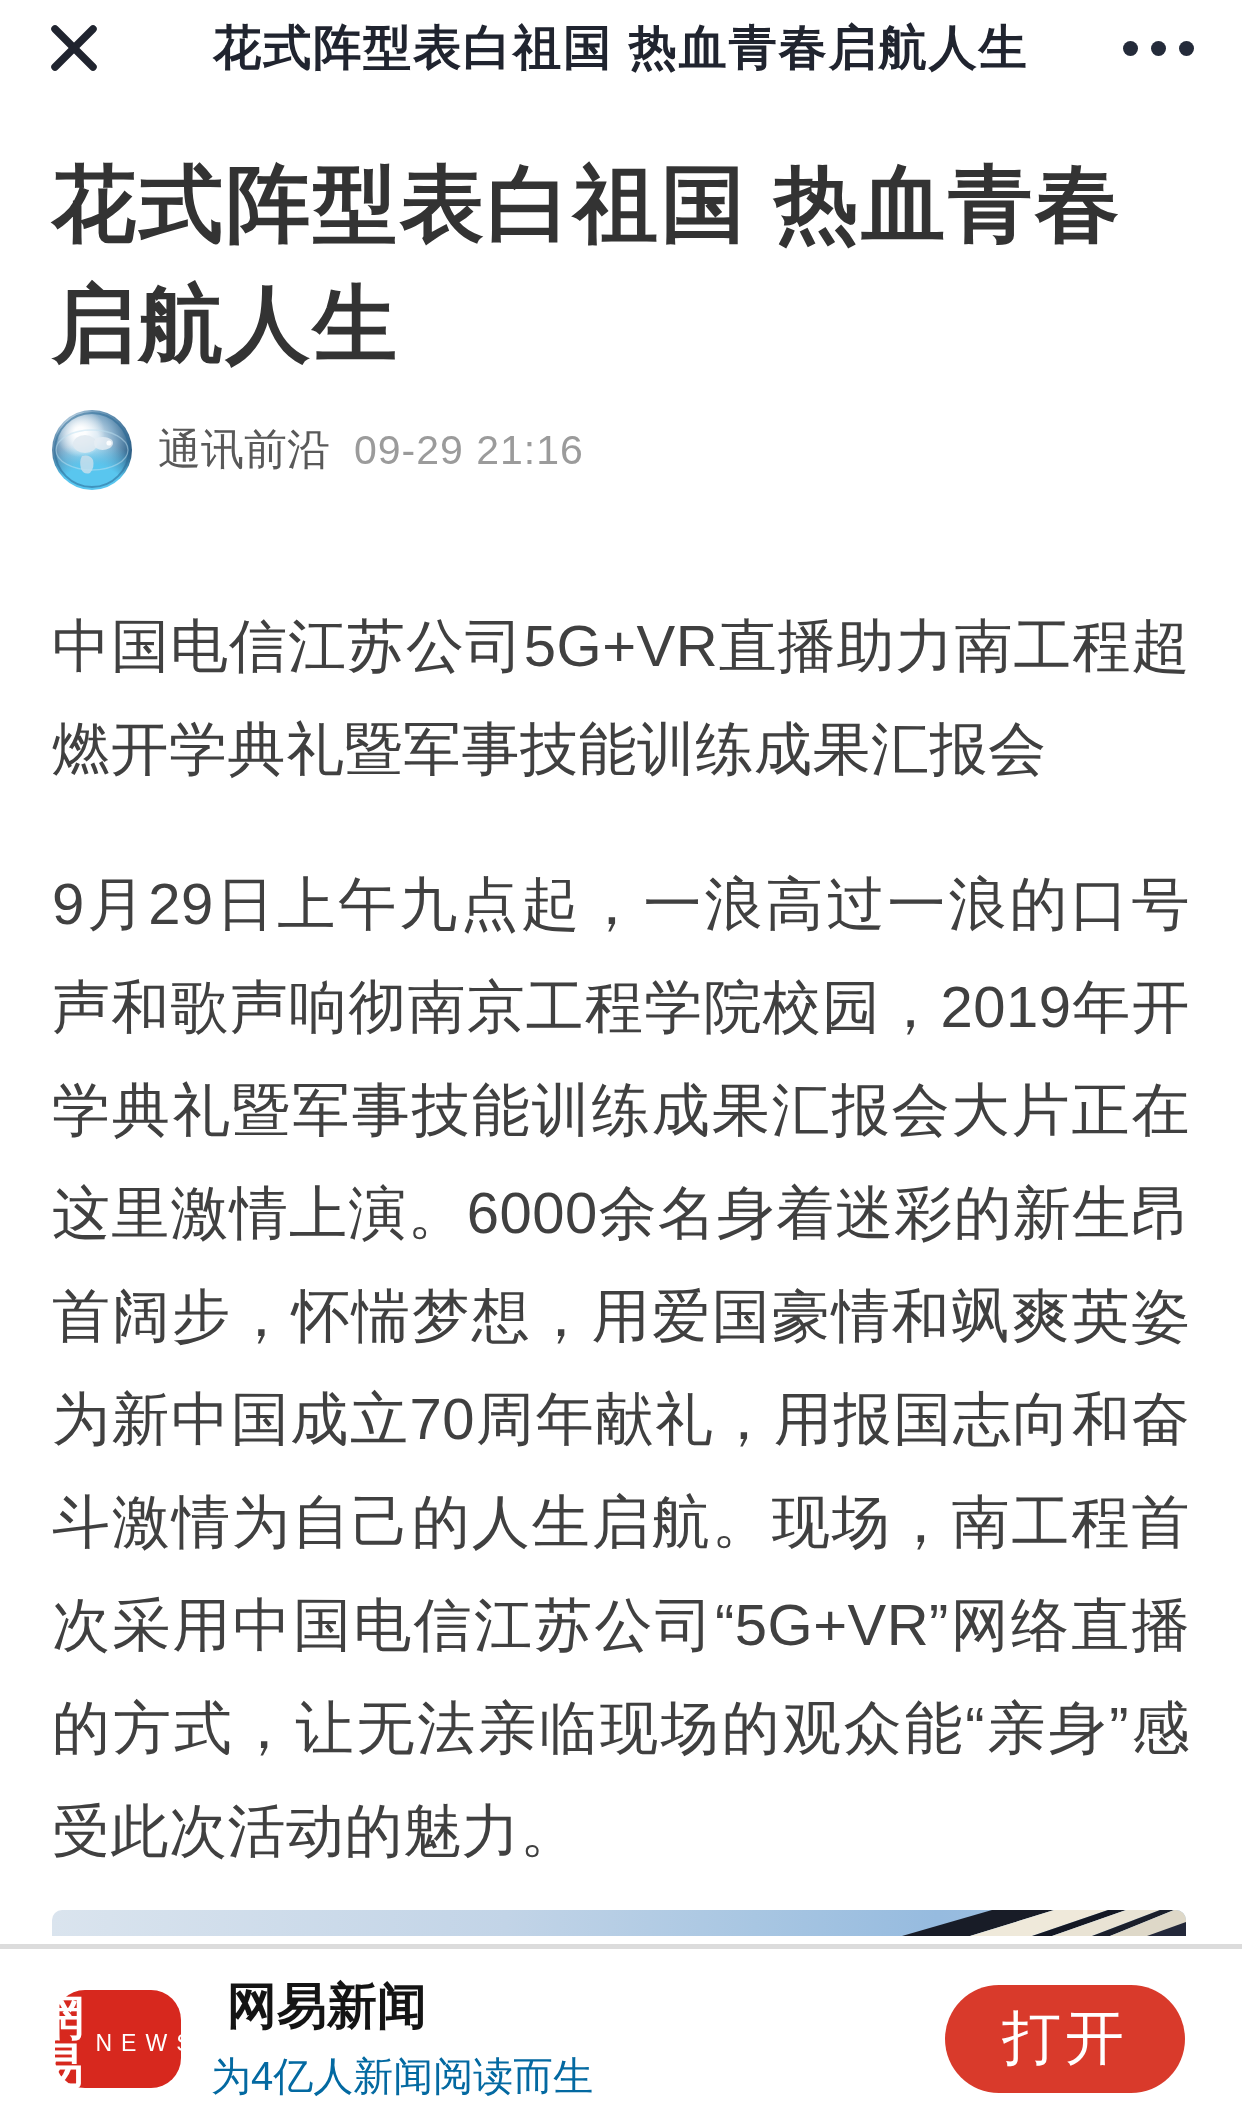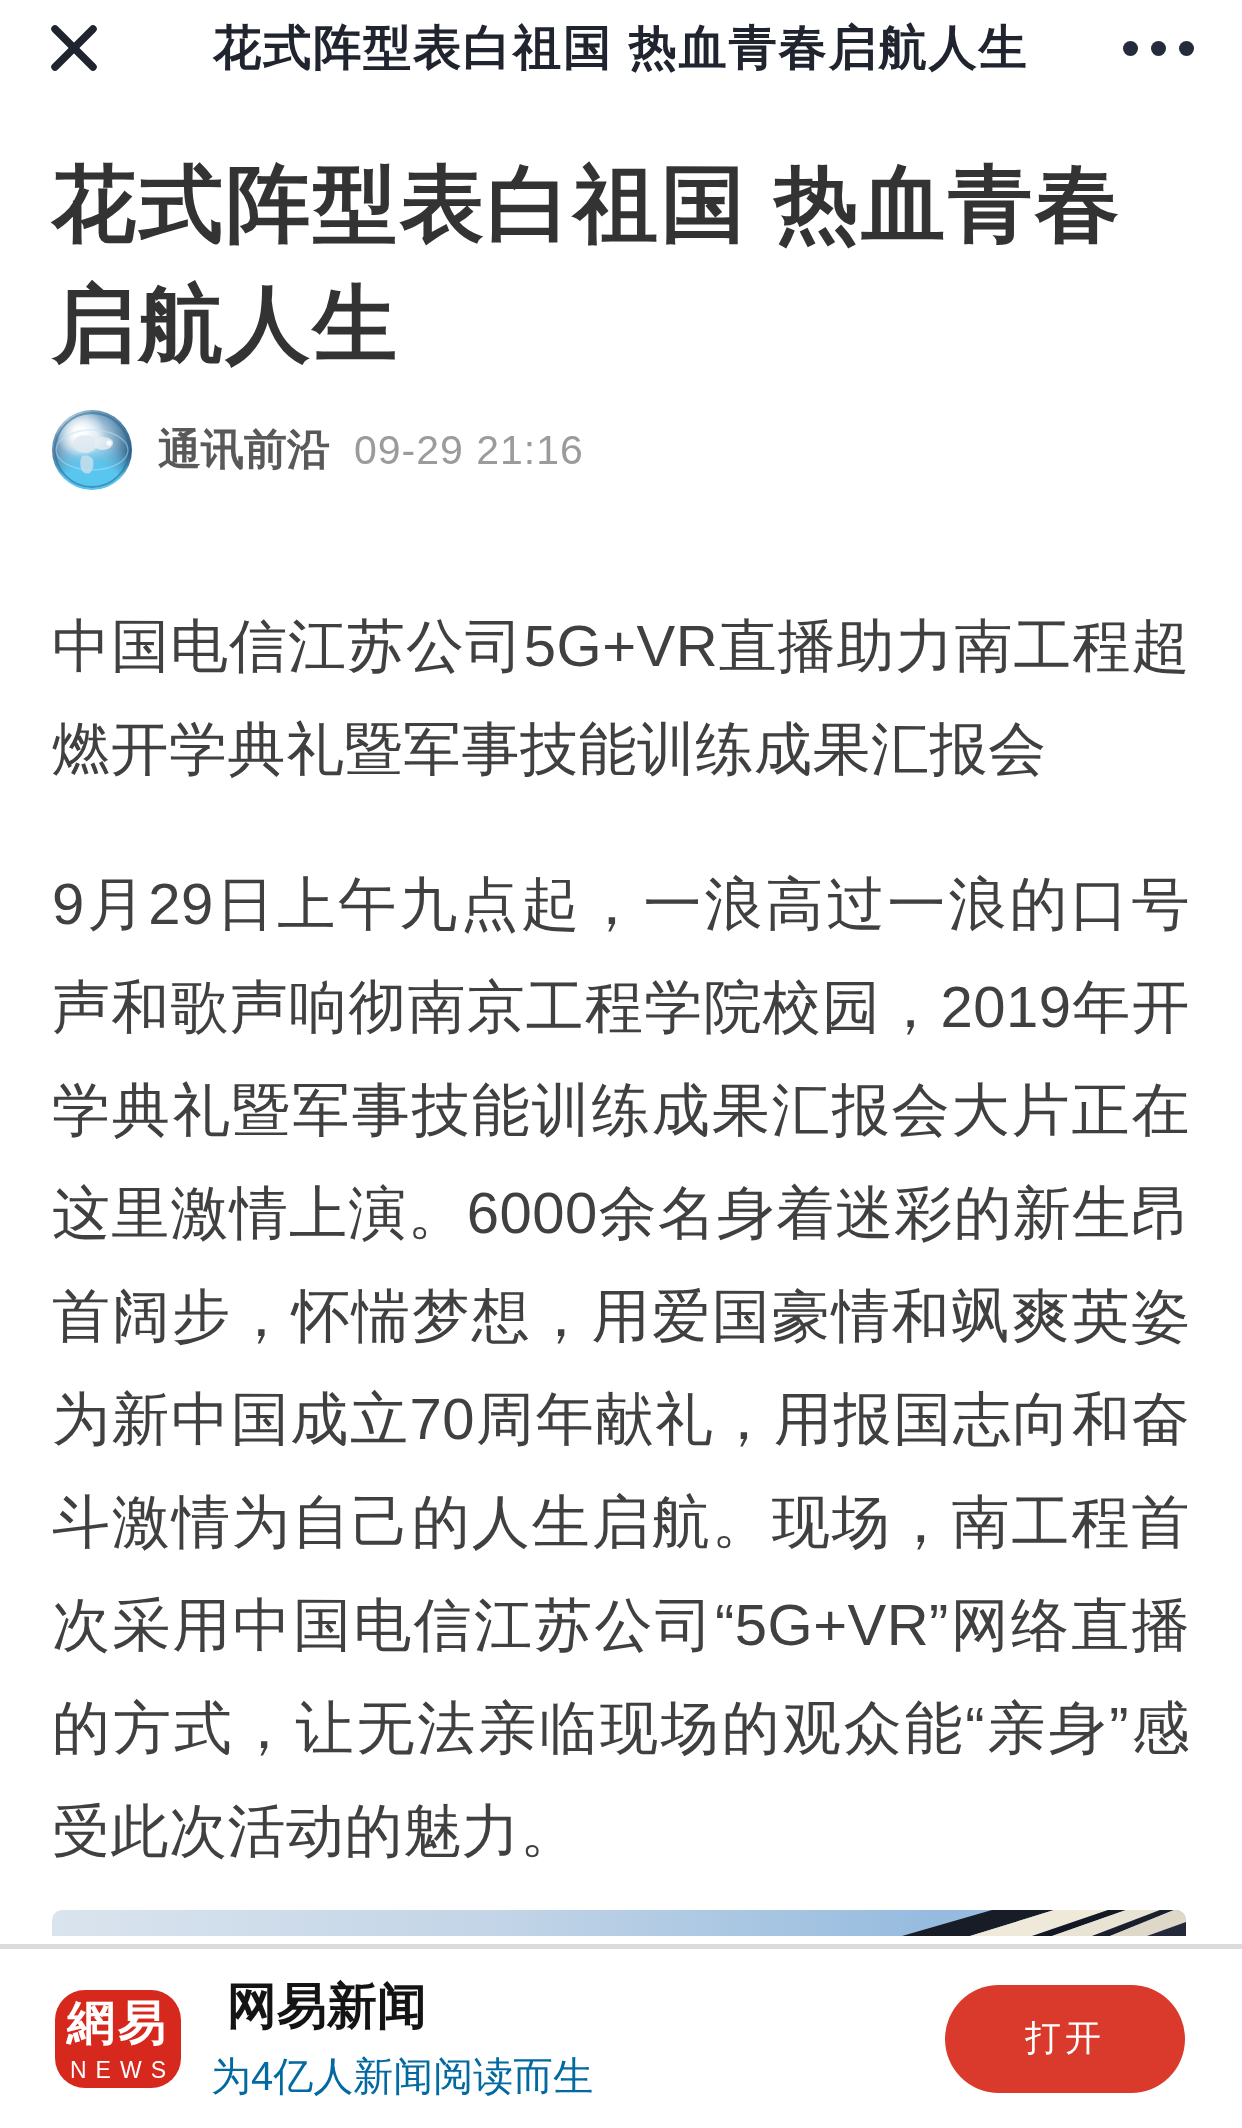--- a/index.html
+++ b/index.html
@@ -41,21 +41,21 @@
   }
   .author-row{margin-top:26px;display:flex;align-items:center;}
   .avatar{
     width:80px;height:80px;border-radius:50%;flex:0 0 auto;position:relative;overflow:hidden;
     background:
       radial-gradient(circle at 35% 28%, rgba(255,255,255,.95) 0 7%, rgba(255,255,255,0) 32%),
       radial-gradient(circle at 50% 118%, #59c6ef 0 38%, rgba(89,198,239,0) 62%),
       radial-gradient(circle at 44% 38%, #cfe2ef 0 18%, #7fa8c6 42%, #35688f 64%, #123a5e 84%, #0d2b47 100%);
   }
   .avatar svg{position:absolute;inset:0;}
-  .author-name{margin-left:26px;font-size:43px;font-weight:700;color:#595959;}
+  .author-name{margin-left:26px;font-size:43px;font-weight:400;color:#595959;}
   .publish-time{margin-left:24px;font-size:41px;color:var(--muted);letter-spacing:1px;}
 
   p.para{
     font-size:58px;line-height:103px;color:var(--body-ink);
     letter-spacing:0.5px;text-align:justify;
   }
   p.para-1{margin-top:104px;}
   p.para-2{margin-top:52px;}
 
   
@@ -65,31 +65,31 @@
   .article-photo svg{display:block;width:100%;height:100%;}
 
   
   .app-banner{
     position:absolute;left:0;right:0;bottom:0;height:184px;background:#ffffff;
     border-top:5px solid #dcdcdc;display:flex;align-items:center;
     padding:0 57px 0 55px;z-index:10;
   }
   .app-logo{
     width:126px;height:98px;border-radius:30px;background:var(--brand-red);
-    display:flex;flex-direction:column;align-items:center;justify-content:center;
+    display:flex;flex-direction:row;align-items:center;justify-content:center;
     color:#fff;flex:0 0 auto;
   }
   .app-logo .logo-cn{font-size:48px;font-weight:700;letter-spacing:3px;line-height:1;margin-top:6px;font-family:"Liberation Serif","DejaVu Serif",serif;}
   .app-logo .logo-news{font-size:23px;letter-spacing:9px;margin-top:10px;text-indent:9px;font-weight:400;}
   .app-meta{margin-left:30px;flex:1 1 auto;min-width:0;}
   .app-name{font-size:50px;font-weight:700;color:#141414;line-height:1.1;margin-left:16px;}
   .app-slogan{font-size:40px;color:#0369a1;margin-top:20px;line-height:1.1;}
   .open-btn{
     width:240px;height:108px;border-radius:54px;background:var(--button-red);
-    color:#fff;font-size:36px;display:flex;align-items:center;justify-content:center;
+    color:#fff;font-size:59px;display:flex;align-items:center;justify-content:center;
     border:none;cursor:pointer;flex:0 0 auto;letter-spacing:4px;
     font-family:Liberation Serif, serif;
   }
 </style>
 </head>
 <body>
 
 <div class="page">
 
   <div class="navbar">

